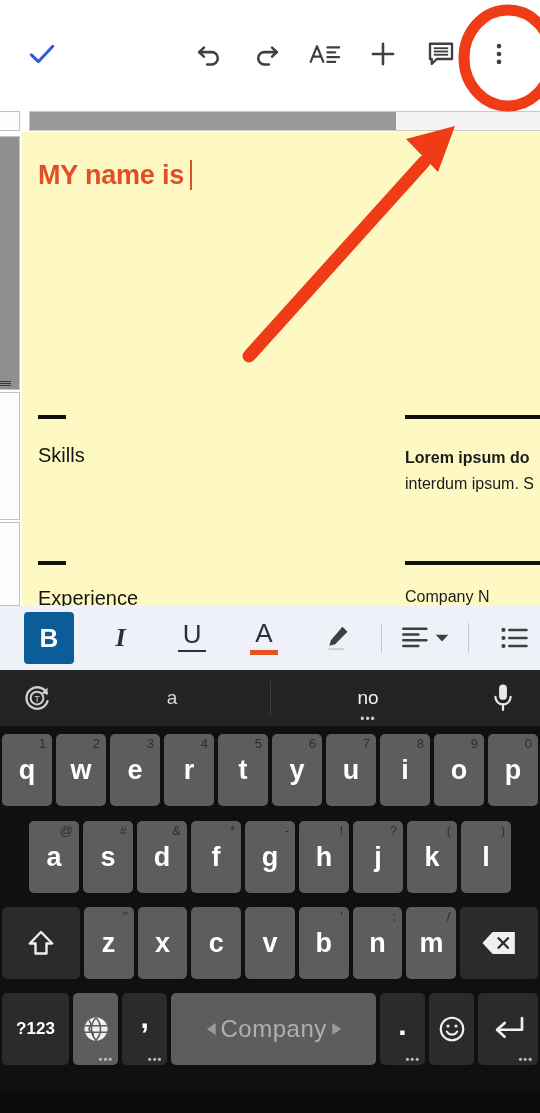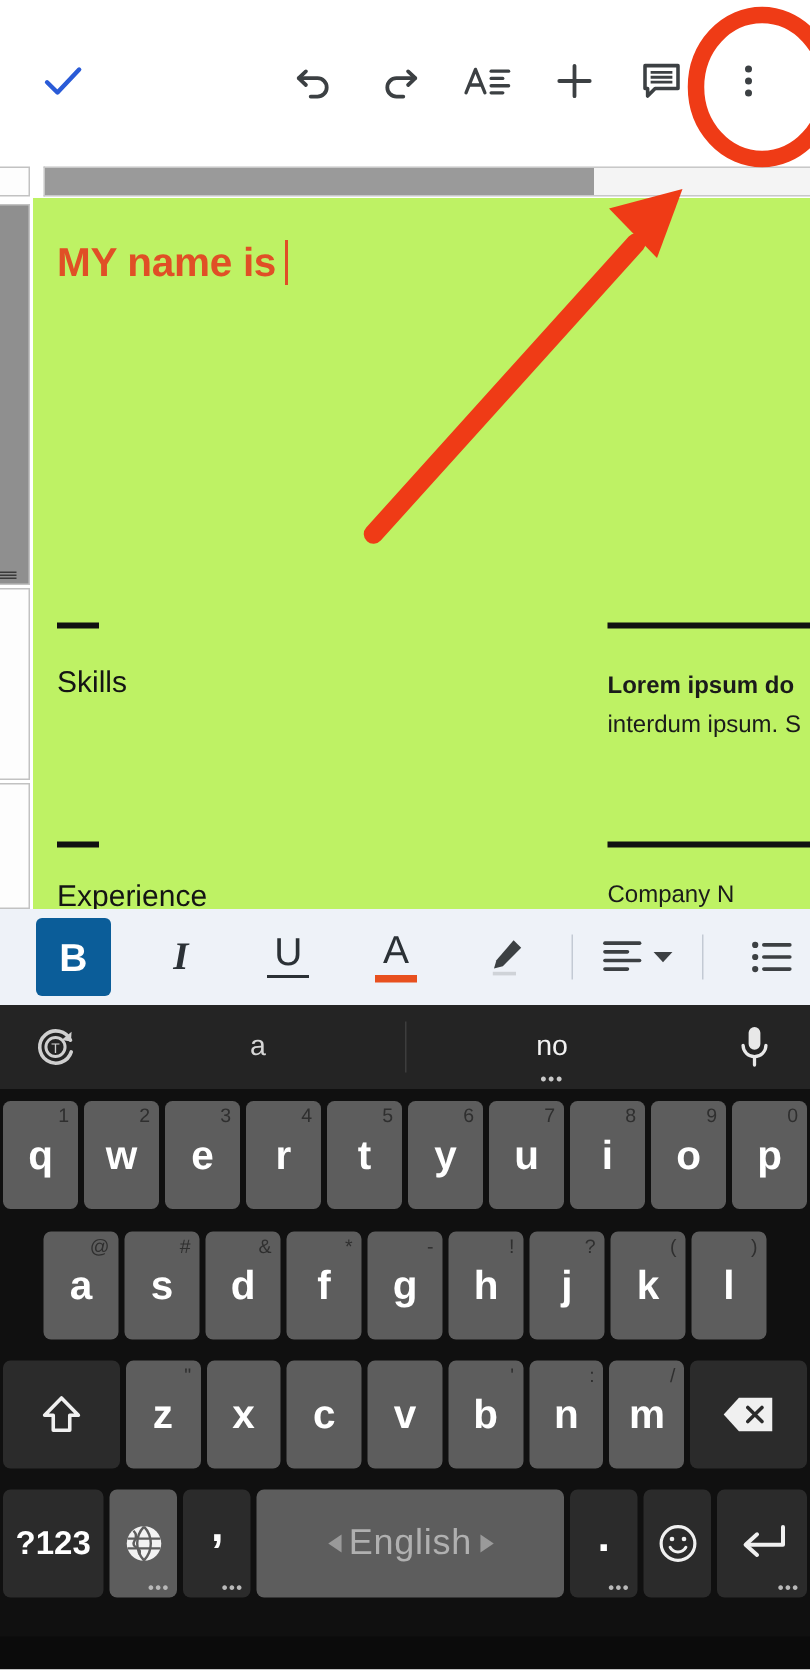--- a/index.html
+++ b/index.html
@@ -53,21 +53,21 @@
   .vs-seg.b{ top:256px; height:128px; }
   .vs-seg.c{ top:386px; height:84px; }
   .vs-grip{
     position:absolute; left:0px; top:243px; width:16px; height:8px;
   }
   .vs-grip i{ display:block; height:1px; background:#3a3a3a; margin:1px 0; }
 
   
   .doc{
     position:absolute; left:22px; top:132px; width:518px; height:518px;
-    background:#bef264; overflow:hidden;
+    background:#fef9c3; overflow:hidden;
   }
   .doc-title{
     position:absolute; left:16px; top:28px;
     font-size:27px; font-weight:bold; letter-spacing:-0.2px;
     color:#e04f26; white-space:nowrap;
   }
   .caret{
     display:inline-block; width:2px; height:30px; background:#e04f26;
     vertical-align:-6px; margin-left:6px;
   }
@@ -475,21 +475,21 @@
           <path d="M9.6 1.6 H28.4 V20.4 H9.6 L1.0 11.0 Z" fill="#f0f0f0"></path>
           <g stroke="#2b2b2b" stroke-width="2.0" stroke-linecap="round">
             <line x1="14.6" y1="7.0" x2="22.6" y2="15.0"></line>
             <line x1="22.6" y1="7.0" x2="14.6" y2="15.0"></line>
           </g>
         </svg>
       </div>
     </div>
 
     <div class="krow">
-      <div class="key dark" style="width:74px; font-size:22px;">
+      <div class="key dark" style="width:74px; font-size:17px;">
         <span>?123</span>
       </div>
 
       <div class="key" style="width:50px;">
         <svg width="30" height="30" viewBox="0 0 24 24">
           <circle cx="12" cy="12" r="9.2" fill="#f2f2f2"></circle>
           <path d="M12 3.0 a13 13 0 0 0 0 18 a13 13 0 0 0 0 -18 M3.2 9.4 H20.8 M3.2 14.6 H20.8" fill="none" stroke="#5d5d5d" stroke-width="1.3"></path>
           <path d="M6.4 5.2 q2.4 2.4 0.6 5.2 q-1.6 2.6 1.4 4.0 q2.0 1.0 1.2 3.6" fill="none" stroke="#5d5d5d" stroke-width="1.3"></path>
         </svg>
         <span class="mdots">•••</span>
@@ -497,21 +497,21 @@
 
       <div class="key dark" style="width:50px; font-size:30px; align-items:flex-start; padding-top:8px;">
         <span>,</span>
         <span class="mdots">•••</span>
       </div>
 
       <div class="key k-space">
         <svg width="13" height="14" viewBox="0 0 10 12" style="margin-right:3px;">
           <path d="M8.6 0.8 L1.0 6 L8.6 11.2 Z" fill="#9a9a9a"></path>
         </svg>
-        <span>English</span>
+        <span>Company</span>
         <svg width="13" height="14" viewBox="0 0 10 12" style="margin-left:3px;">
           <path d="M1.4 0.8 L9.0 6 L1.4 11.2 Z" fill="#9a9a9a"></path>
         </svg>
       </div>
 
       <div class="key dark" style="width:50px; font-size:30px;">
         <span style="position:relative; top:-4px;">.</span>
         <span class="mdots">•••</span>
       </div>
 

